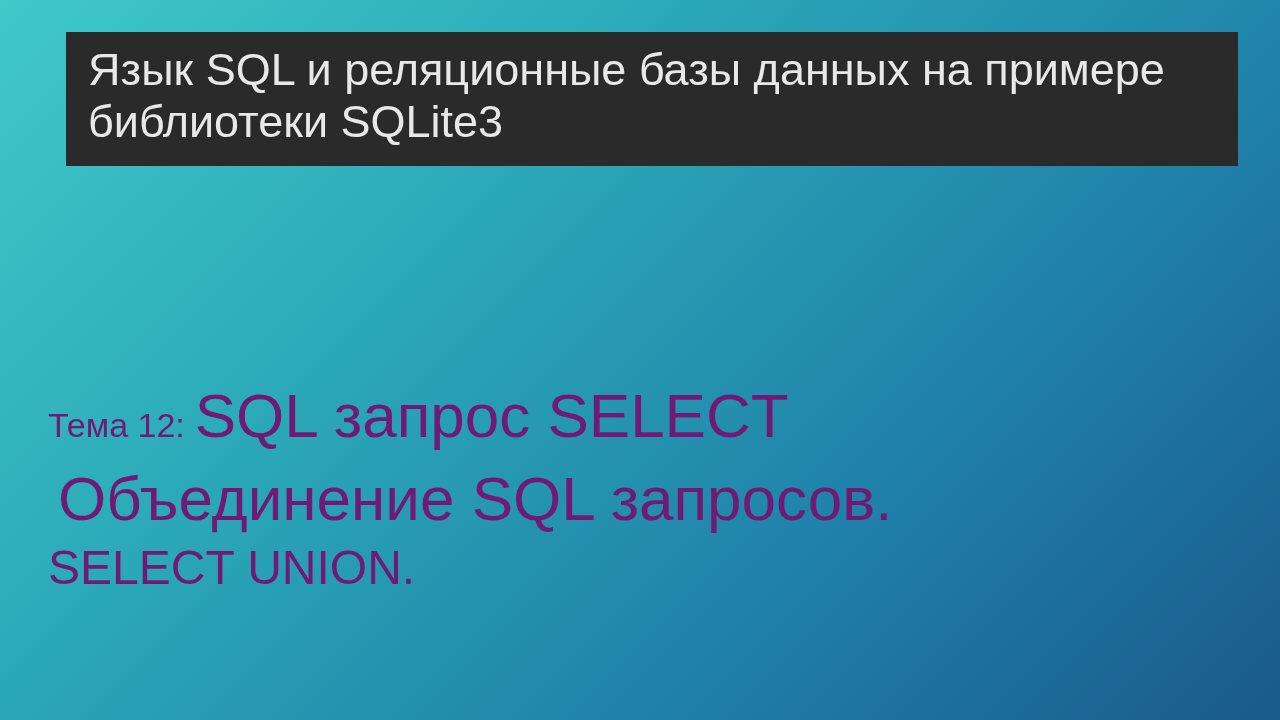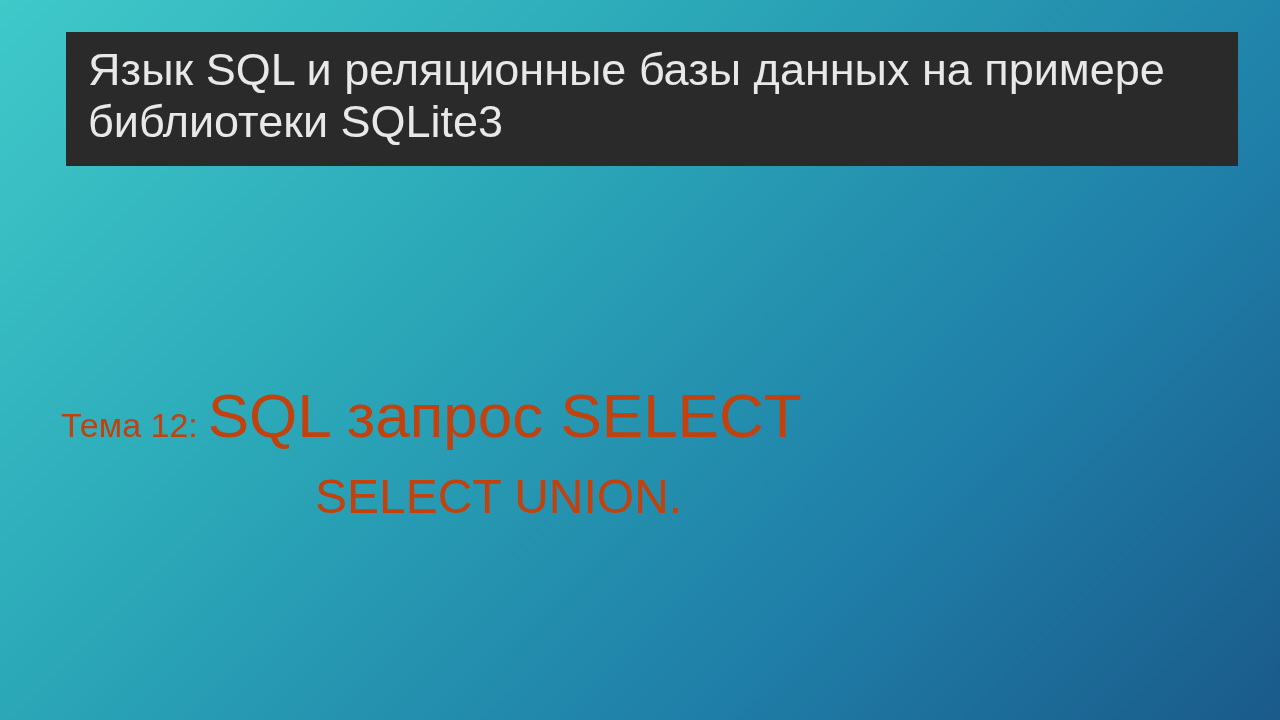--- a/index.html
+++ b/index.html
@@ -25,53 +25,53 @@
       margin-left: 24px;
     }
     .title-text {
       color: #e8e8e8;
       font-size: 45px;
       font-weight: 300;
       line-height: 1.15;
     }
     .content {
       position: absolute;
-      left: 61px;
+      left: 48px;
       top: 380px;
-      color: #c2410c;
+      color: #701a75;
     }
     .line {
       display: flex;
       align-items: baseline;
       margin-bottom: 12px;
     }
     .label {
       font-size: 34px;
       font-weight: 400;
     }
     .big {
       font-size: 62px;
       font-weight: 400;
       margin-left: 10px;
     }
     .sub-line {
       font-size: 48px;
       font-weight: 400;
-      margin-left: 254px;
       margin-top: -6px;
     }
   </style>
 </head>
 <body>
 
 <div class="title-bar">
   <div class="title-text">Язык SQL и реляционные базы данных на примере библиотеки SQLite3</div>
 </div>
 
 <div class="content">
   <div class="line">
     <span class="label">Тема 12:</span>
     <span class="big">SQL запрос SELECT</span>
   </div>
   <div class="line">
+    <span class="big">Объединение SQL запросов.</span>
   </div>
   <div class="sub-line">SELECT UNION.</div>
 </div>
 
 </body></html>

